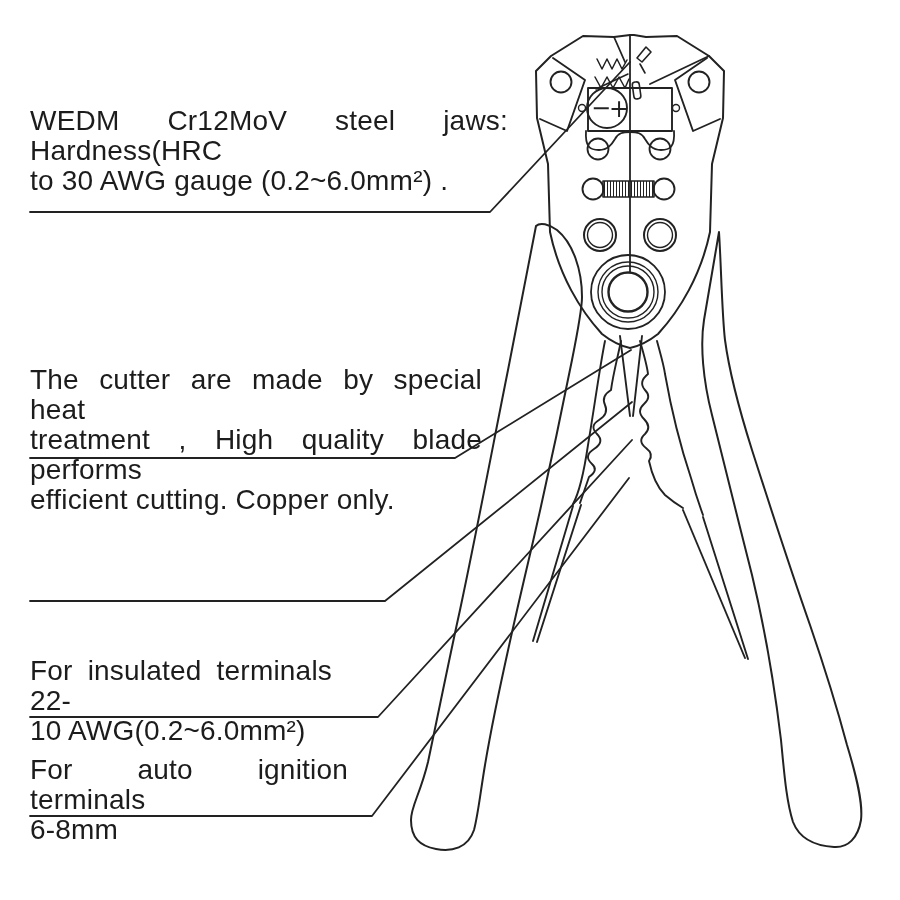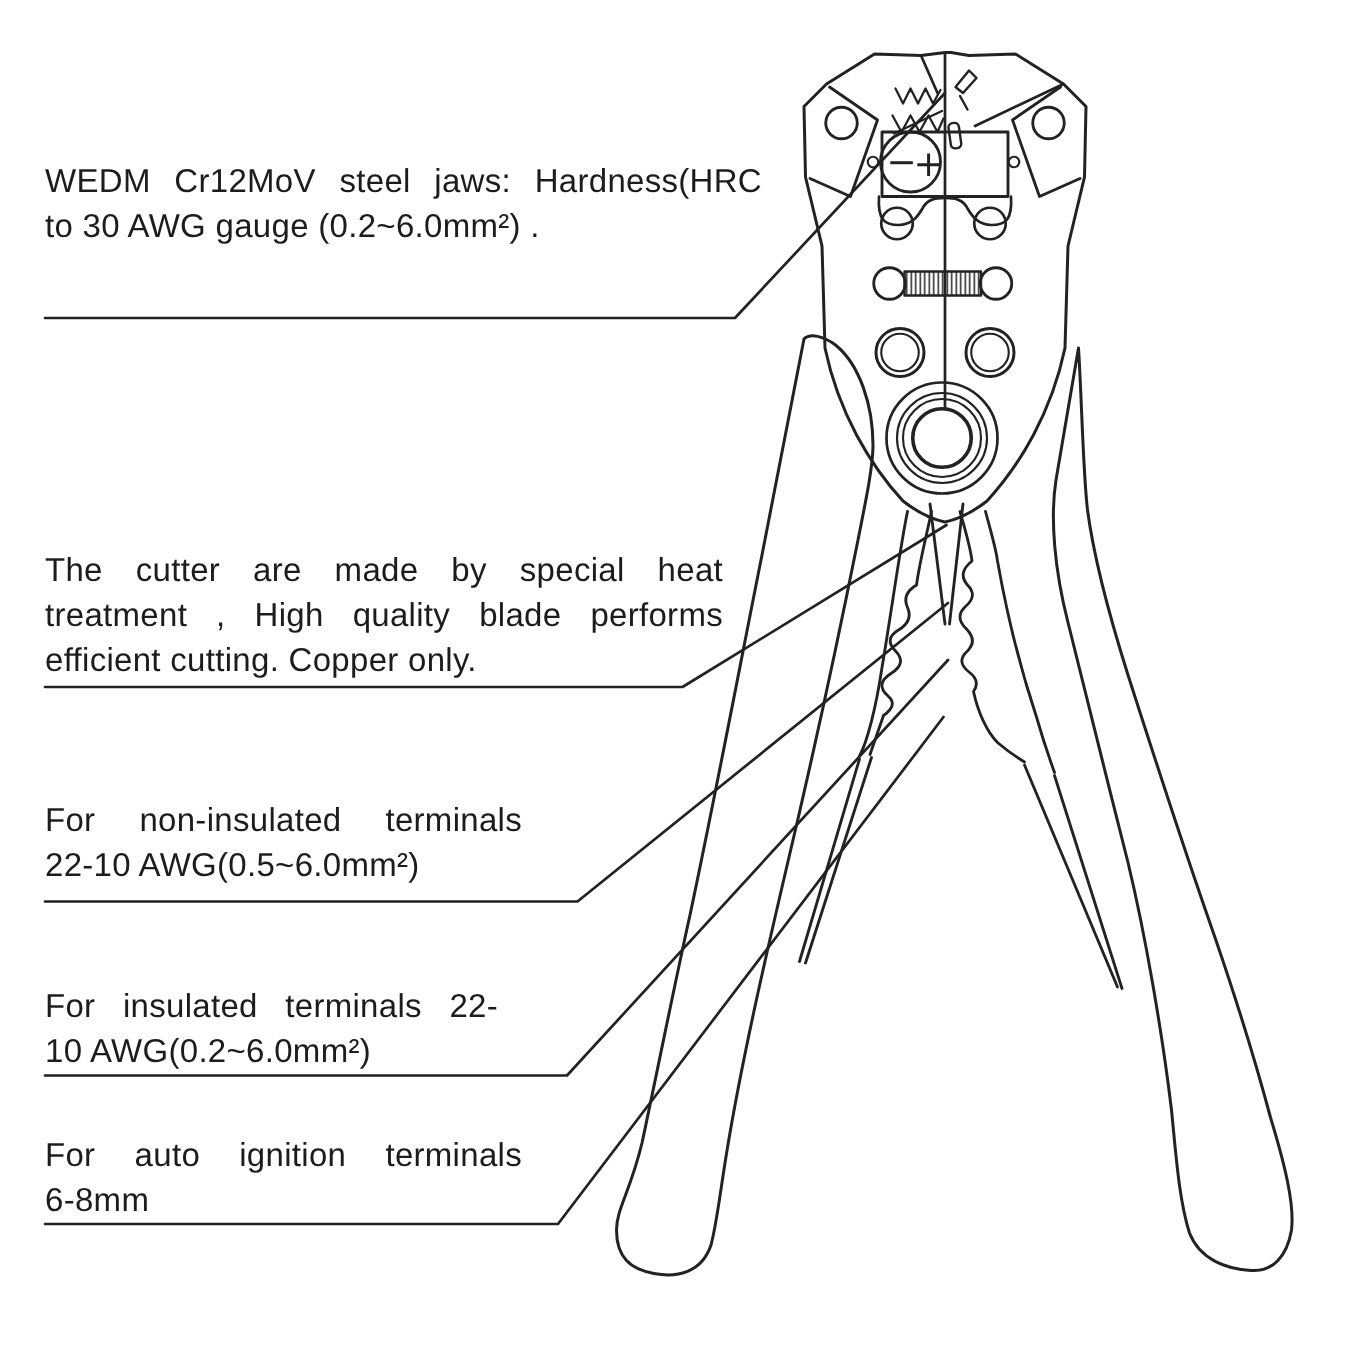--- a/index.html
+++ b/index.html
@@ -2,21 +2,21 @@
 <html><head>
 <meta charset="utf-8">
 <style>
   html,body{margin:0;padding:0;background:#ffffff;}
   .canvas{
     position:relative;width:900px;height:900px;background:#ffffff;
     font-family:"Liberation Sans","DejaVu Sans",sans-serif;overflow:hidden;
   }
   .drawing{position:absolute;left:0;top:0;}
   .note{
-    position:absolute;color:#1c1c1c;font-size:22px;line-height:30px;
+    position:absolute;color:#1c1c1c;font-size:28px;line-height:30px;
     letter-spacing:0.2px;
   }
   .note .line{white-space:nowrap;}
   .note .line.fill{
     white-space:normal;text-align:justify;text-align-last:justify;
   }
 </style>
 </head>
 <body>
 
@@ -186,24 +186,20 @@
     <div class="line fill">WEDM Cr12MoV steel jaws: Hardness(HRC</div>
     <div class="line">to 30 AWG gauge (0.2~6.0mm²) .</div>
   </div>
 
   <div class="note" style="left:30px;top:365px;width:452px;">
     <div class="line fill">The cutter are made by special heat</div>
     <div class="line fill">treatment , High quality blade performs</div>
     <div class="line">efficient cutting. Copper only.</div>
   </div>
 
-  <div class="note" style="left:30px;top:532px;width:318px;">
-    <div class="line fill">For non-insulated terminals</div>
-    <div class="line">22-10 AWG(0.5~6.0mm²)</div>
-  </div>
 
   <div class="note" style="left:30px;top:634px;width:302px;margin-top:22px;">
     <div class="line fill">For insulated terminals 22-</div>
     <div class="line">10 AWG(0.2~6.0mm²)</div>
   </div>
 
   <div class="note" style="left:30px;top:742px;width:318px;margin-top:13px;">
     <div class="line fill">For auto ignition terminals</div>
     <div class="line">6-8mm</div>
   </div>

